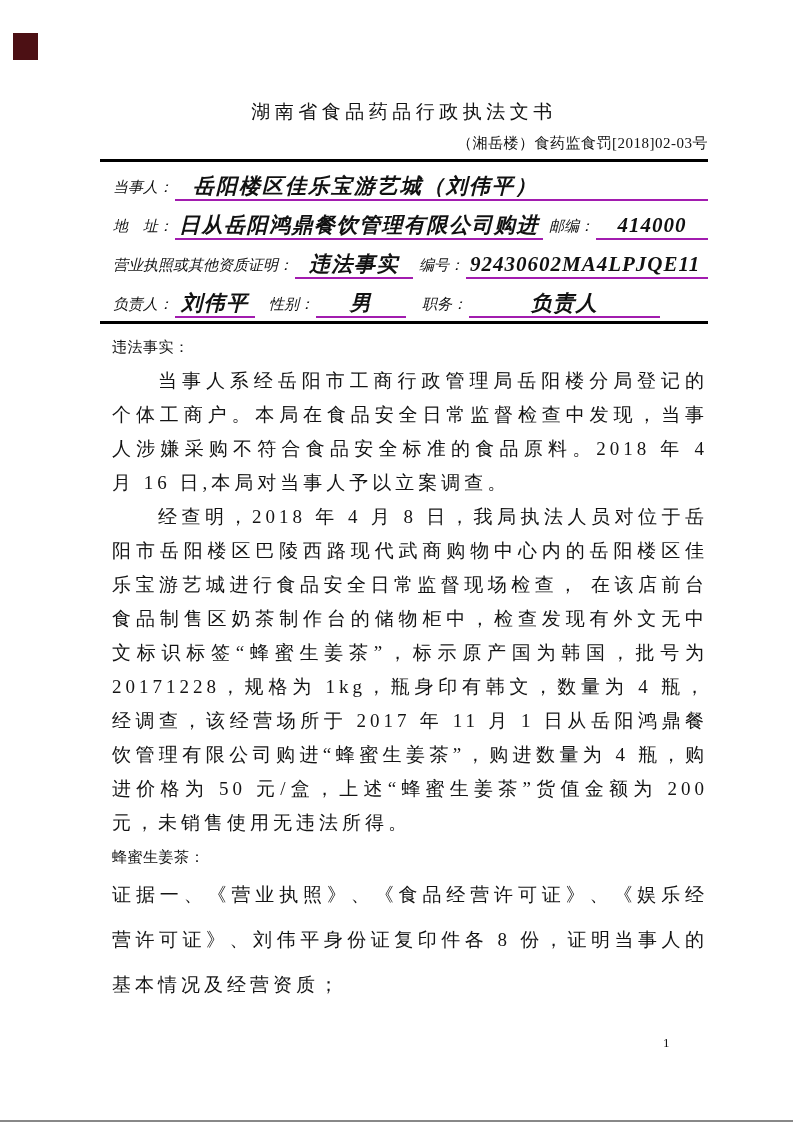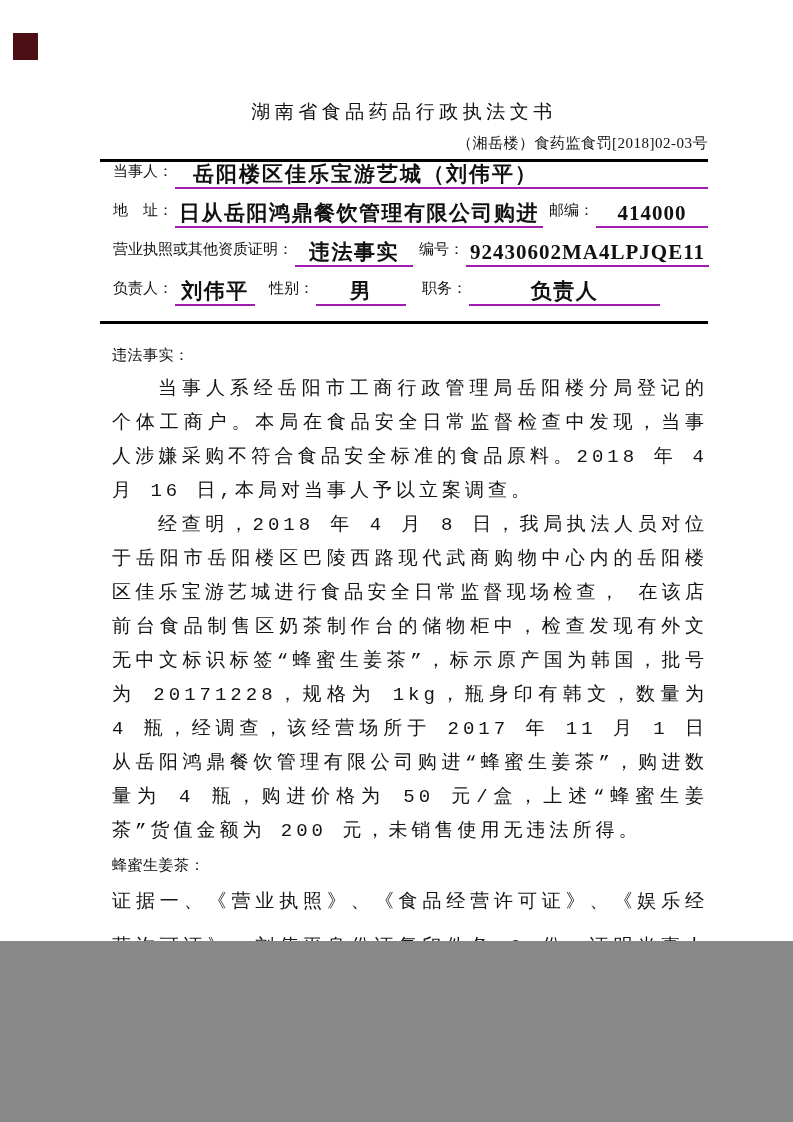--- a/index.html
+++ b/index.html
@@ -1,18 +1,18 @@
 <!DOCTYPE html>
 <html><head>
 <meta charset="utf-8">
 <style>
   html,body{margin:0;padding:0;background:#888;}
   .page{
     position:relative;
-    width:793px;height:941px;
+    width:793px;height:1120px;
     margin:0 auto;
     background:#ffffff;
     color:#111;
     font-family:"Liberation Serif","DejaVu Serif",serif;
     overflow:hidden;
   }
   .stamp-artifact{
     position:absolute;left:13px;top:33px;width:25px;height:27px;
     background:#4c1014;
   }
@@ -27,21 +27,21 @@
     font-size:29px;font-weight:bold;letter-spacing:3px;
   }
   .doc-number{
     margin-top:9px;text-align:right;
     font-size:15px;letter-spacing:.5px;
   }
   .rule{border:0;border-top:3px solid #000;margin:0;height:0;}
   .rule-top{margin-top:6px;}
   .rule-bottom{margin-top:3px;}
   .form-row{
-    display:flex;align-items:flex-start;height:39px;
+    display:flex;align-items:flex-end;height:39px;font-style:italic;
   }
   .flabel{
     font-size:15px;color:#111;
     padding:0 2px 4px 0;white-space:nowrap;flex:0 0 auto;
   }
   .form-row .first{padding-left:13px;}
   .fvalue{
     font-family:"Liberation Sans","DejaVu Sans",sans-serif;
     font-size:21px;font-weight:bold;letter-spacing:1.5px;
     border-bottom:2px solid #a21caf;
@@ -52,26 +52,26 @@
   .fvalue.center{text-align:center;}
   .fvalue.semibold{font-weight:600;letter-spacing:2px;}
   .fvalue.num{font-family:"Liberation Serif","DejaVu Serif",serif;letter-spacing:1px;}
   .pad-l{padding-left:18px;}
   .w-person{width:72px;text-align:center;}
   .w-gender{width:82px;text-align:center;}
   .w-position{flex:1 1 auto;text-align:center;margin-right:48px;}
   .section-label{
     font-size:15px;padding-left:12px;letter-spacing:.5px;
   }
-  .lbl-facts{margin-top:22px;}
+  .lbl-facts{margin-top:14px;}
   .lbl-evidence{margin-top:8px;}
   .body-par{
     margin:0;padding-left:12px;
     font-size:19px;line-height:34px;letter-spacing:4px;
-    text-align:justify;color:#141414;font-family:Liberation Mono, monospace;
+    text-align:justify;color:#141414;
   }
   .p-first{margin-top:7px;}
   .indent{text-indent:46px;}
   .evidence-par{line-height:45px;margin-top:5px;}
   .page-number{
     position:absolute;left:663px;top:1035px;
     font-size:13px;
   }
 </style>
 </head>

